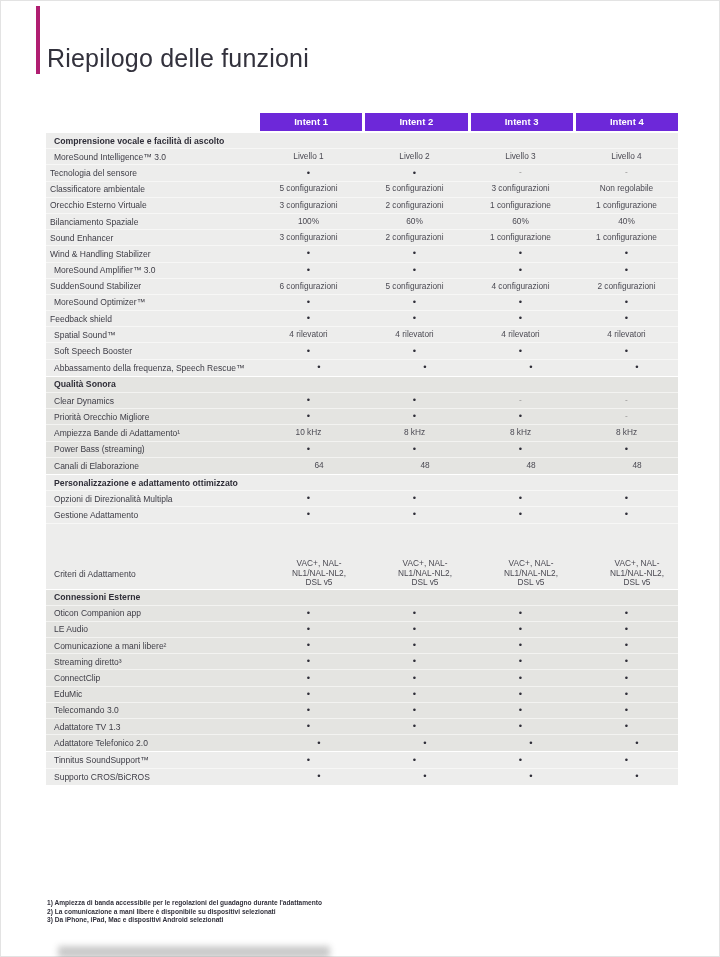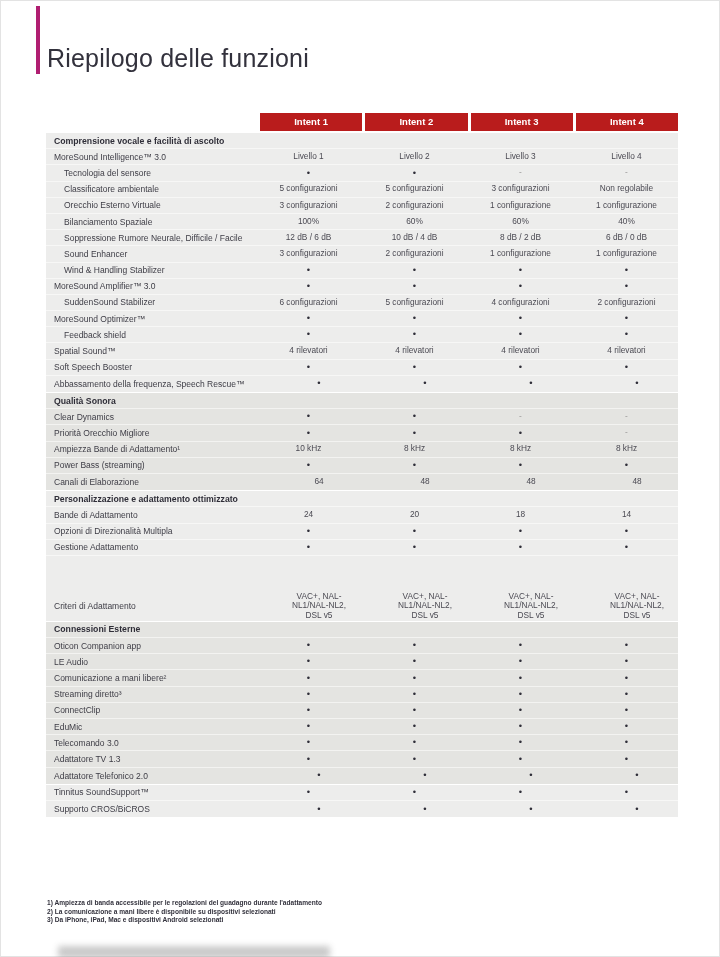--- a/index.html
+++ b/index.html
@@ -18,40 +18,40 @@
   .page-title {
     position:absolute; left:47px; top:44px;
     font-size:25px; font-weight:400; color:#32313c; letter-spacing:0.2px;
   }
   .feature-table {
     position:absolute; left:46px; top:113px; width:632px;
   }
   .header-row { display:flex; height:18px; }
   .header-spacer { width:211px; }
   .col-header {
-    flex:1; background:#b91c1c; color:#ffffff;
+    flex:1; background:#6d28d9; color:#ffffff;
     font-size:9.5px; font-weight:bold; text-align:center;
     line-height:18px; margin-left:3px;
   }
   .col-header:first-of-type { margin-left:0; }
   .table-body { margin-top:2px;border-radius:22px; }
   .section { margin-bottom:1px; }
   .section.light { background:#ededec; }
   .section.dark  { background:#e4e4e1; }
   .row {
     display:flex; height:16.2px; align-items:center;
     border-bottom:1px solid rgba(255,255,255,0.55);
   }
   .row:last-child { border-bottom:none;gap:21px; }
   .row.tall { height:30px;margin-top:35px; }
   .row-label {
     width:211px; font-size:8.5px; padding-left:8px; color:#3d3c45;
     white-space:nowrap; overflow:hidden;
   }
-  .row-label.indent { padding-left:18px; }
+  .row-label.indent { padding-left:4px; }
   .section-header .row-label {
     font-weight:bold; font-size:8.7px; color:#2f2e38;
   }
   .value-cell {
     flex:1; text-align:center; font-size:8.3px; color:#4a4952;
     margin-left:3px; line-height:1.15; padding:0 6px;
   }
   .value-cell:nth-child(2) { margin-left:0; }
   .value-cell.dot { font-size:9.5px; color:#2f2e38; }
   .value-cell.dash { color:#9b9a9a; }
@@ -117,27 +117,20 @@
           <div class="value-cell">1 configurazione</div>
         </div>
         <div class="row">
           <div class="row-label indent">Bilanciamento Spaziale</div>
           <div class="value-cell">100%</div>
           <div class="value-cell">60%</div>
           <div class="value-cell">60%</div>
           <div class="value-cell">40%</div>
         </div>
         <div class="row">
-          <div class="row-label indent">Soppressione Rumore Neurale, Difficile / Facile</div>
-          <div class="value-cell">12 dB / 6 dB</div>
-          <div class="value-cell">10 dB / 4 dB</div>
-          <div class="value-cell">8 dB / 2 dB</div>
-          <div class="value-cell">6 dB / 0 dB</div>
-        </div>
-        <div class="row">
           <div class="row-label indent">Sound Enhancer</div>
           <div class="value-cell">3 configurazioni</div>
           <div class="value-cell">2 configurazioni</div>
           <div class="value-cell">1 configurazione</div>
           <div class="value-cell">1 configurazione</div>
         </div>
         <div class="row">
           <div class="row-label indent">Wind &amp; Handling Stabilizer</div>
           <div class="value-cell dot">•</div>
           <div class="value-cell dot">•</div>
@@ -230,27 +223,20 @@
           <div class="row-label">Canali di Elaborazione</div>
           <div class="value-cell">64</div>
           <div class="value-cell">48</div>
           <div class="value-cell">48</div>
           <div class="value-cell">48</div>
         </div>
       </div>
       <div class="section light">
         <div class="row section-header">
           <div class="row-label">Personalizzazione e adattamento ottimizzato</div>
-        </div>
-        <div class="row">
-          <div class="row-label">Bande di Adattamento</div>
-          <div class="value-cell">24</div>
-          <div class="value-cell">20</div>
-          <div class="value-cell">18</div>
-          <div class="value-cell">14</div>
         </div>
         <div class="row">
           <div class="row-label">Opzioni di Direzionalità Multipla</div>
           <div class="value-cell dot">•</div>
           <div class="value-cell dot">•</div>
           <div class="value-cell dot">•</div>
           <div class="value-cell dot">•</div>
         </div>
         <div class="row">
           <div class="row-label">Gestione Adattamento</div>

